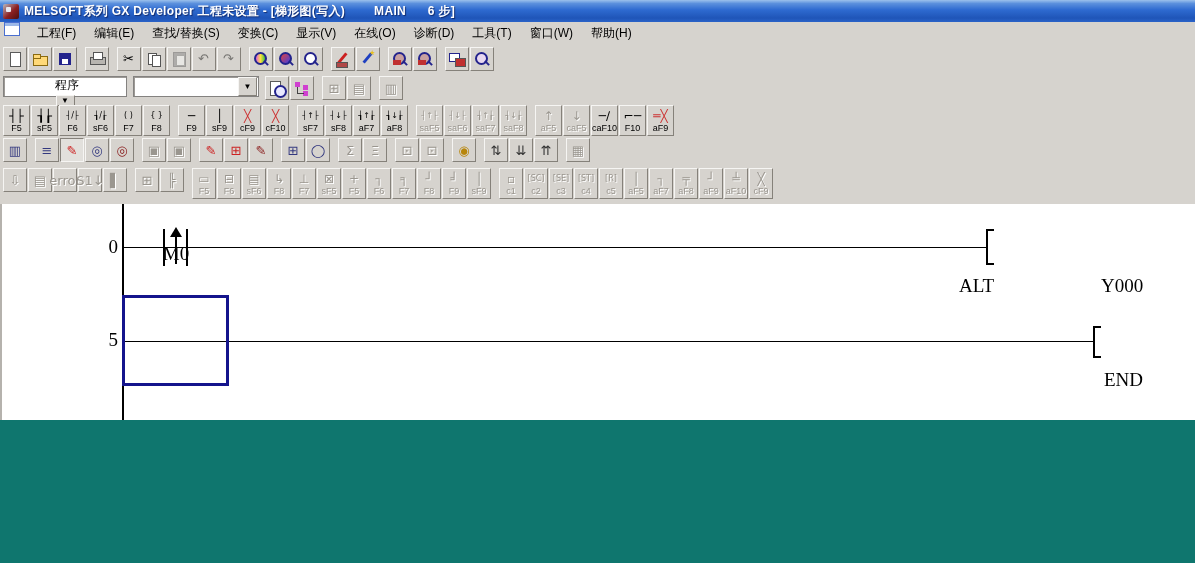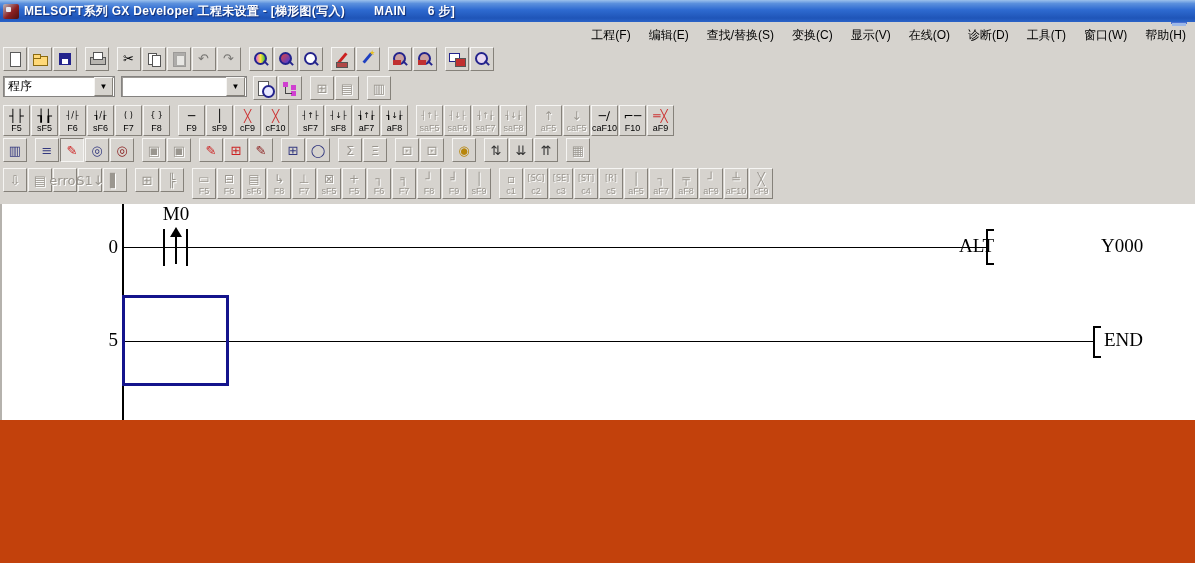--- a/index.html
+++ b/index.html
@@ -1,31 +1,31 @@
 <!DOCTYPE html>
 <html><head>
 <meta charset="utf-8">
 <style>
   html,body{margin:0;padding:0;background:#fff;}
-  #screen{position:relative;width:1195px;height:563px;background:#c2410c;overflow:hidden;
+  #screen{position:relative;width:1195px;height:563px;background:#0f766e;overflow:hidden;
           font-family:"Liberation Sans",sans-serif;text-decoration:underline;}
 
   
   .titlebar{position:absolute;left:0;top:0;width:1195px;height:22px;
     background:linear-gradient(180deg,#9cc1ec 0%,#5b90dd 16%,#2e6ad0 45%,#1f55b8 82%,#2a63c8 100%);
     display:flex;align-items:center;padding-left:3px;box-sizing:border-box;}
   .app-icon{width:16px;height:15px;background:linear-gradient(135deg,#b8b8c0 0%,#8c2020 55%,#4a1010 100%);
     border-radius:2px;margin-right:5px;position:relative;}
   .app-icon::after{content:"";position:absolute;left:3px;top:3px;width:5px;height:5px;background:#e8e8f0;border-radius:1px;}
   .title-text{color:#fff;font-weight:bold;font-size:12px;white-space:pre;
     text-shadow:1px 1px 1px rgba(0,0,40,.55);letter-spacing:.3px;}
 
   
   .menubar{position:absolute;left:0;top:22px;width:1195px;height:22px;background:#d6d3ce;
-    display:flex;align-items:flex-end;border-bottom:1px solid #e8e6e2;flex-direction:column;}
+    display:flex;align-items:flex-start;border-bottom:1px solid #e8e6e2;}
   .mdi-icon{width:14px;height:12px;background:#fff;border:1px solid #4a6fd0;margin:0 8px 0 4px;position:relative;}
   .mdi-icon::after{content:"";position:absolute;left:0;top:0;right:0;height:3px;background:#9cb8e8;}
   .menu-item{font-size:12px;color:#000;padding:3px 9px;white-space:nowrap;}
 
   
   .toolbars{position:absolute;left:0;top:44px;width:1195px;height:160px;background:#d6d3ce;
     border-bottom:1px solid #9a9790;}
   .tb-row{position:absolute;left:3px;display:flex;align-items:flex-start;}
   .row1{top:3px;}  .row2{top:32px;}  .row3{top:61px;}  .row4{top:94px;}  .row5{top:124px;}
 
@@ -47,21 +47,21 @@
   .sym.tiny{font-size:8px;letter-spacing:0;}
   .lbl{font-size:9px;line-height:10px;color:#000;font-family:"Liberation Sans",sans-serif;}
 
   
   .combo{height:21px;background:#fff;border:1px solid #848280;box-shadow:inset 1px 1px 0 #9d9a96;
     display:flex;align-items:center;box-sizing:border-box;margin-right:6px;}
   .combo .val{flex:1;font-size:12px;padding-left:4px;color:#000;}
   .combo .drop{width:17px;height:17px;margin:1px;background:#d6d3ce;
     border:1px solid;border-color:#f6f5f3 #85817a #85817a #f6f5f3;
     display:flex;align-items:center;justify-content:center;font-size:8px;color:#000;}
-  .combo1{width:112px;} .combo2{width:126px;}
+  .combo1{width:124px;flex-direction:column;} .combo2{width:126px;}
 
   
   .icn{width:18px;height:16px;position:relative;}
   .i-page::before{content:"";position:absolute;left:4px;top:1px;width:9px;height:13px;background:#fff;border:1px solid #5a5a5a;}
   .i-folder::before{content:"";position:absolute;left:2px;top:5px;width:13px;height:8px;background:#ffd978;border:1px solid #8a6a10;}
   .i-folder::after{content:"";position:absolute;left:2px;top:3px;width:6px;height:3px;background:#ffd978;border:1px solid #8a6a10;}
   .i-disk::before{content:"";position:absolute;left:3px;top:2px;width:12px;height:12px;background:#23238c;}
   .i-disk::after{content:"";position:absolute;left:6px;top:8px;width:6px;height:5px;background:#fff;}
   .i-printer::before{content:"";position:absolute;left:2px;top:6px;width:14px;height:6px;background:#b8b5b0;border:1px solid #555;}
   .i-printer::after{content:"";position:absolute;left:5px;top:1px;width:8px;height:6px;background:#fff;border:1px solid #555;}
@@ -94,21 +94,21 @@
      box-shadow:8px 3px 0 #d040d0, 8px 9px 0 #d040d0;}
   .i-tree::after{content:"";position:absolute;left:4px;top:7px;width:6px;height:6px;
      border-left:1px solid #444;border-bottom:1px solid #444;}
 
   
   .ladder{position:absolute;left:0;top:204px;width:1195px;height:216px;background:#fff;
     border-left:2px solid #b5b2ad;box-sizing:border-box;}
   .rail{position:absolute;left:122px;top:204px;width:2px;height:216px;background:#000;}
   .rline{position:absolute;height:1px;background:#000;}
   .stepnum{position:absolute;width:30px;text-align:right;font:19px "Liberation Serif",serif;color:#000;}
-  .ltext{position:absolute;font:19px "Liberation Serif",serif;color:#000;white-space:nowrap;}
+  .ltext{position:absolute;font:19px "Liberation Serif",serif;color:#000;white-space:nowrap;margin-top:40px;}
   .cbar{position:absolute;width:2px;height:37px;top:229px;background:#000;}
   .astem{position:absolute;left:175px;top:235px;width:2px;height:29px;background:#000;}
   .ahead{position:absolute;left:170px;top:227px;width:0;height:0;
     border-left:6px solid transparent;border-right:6px solid transparent;border-bottom:10px solid #000;}
   .bracket{position:absolute;width:8px;box-sizing:border-box;
     border-left:2px solid #000;border-top:2px solid #000;border-bottom:2px solid #000;}
   .cursor-rect{position:absolute;left:122px;top:295px;width:107px;height:91px;box-sizing:border-box;
     border:3px solid #14148c;background:transparent;}
 </style>
 </head>

